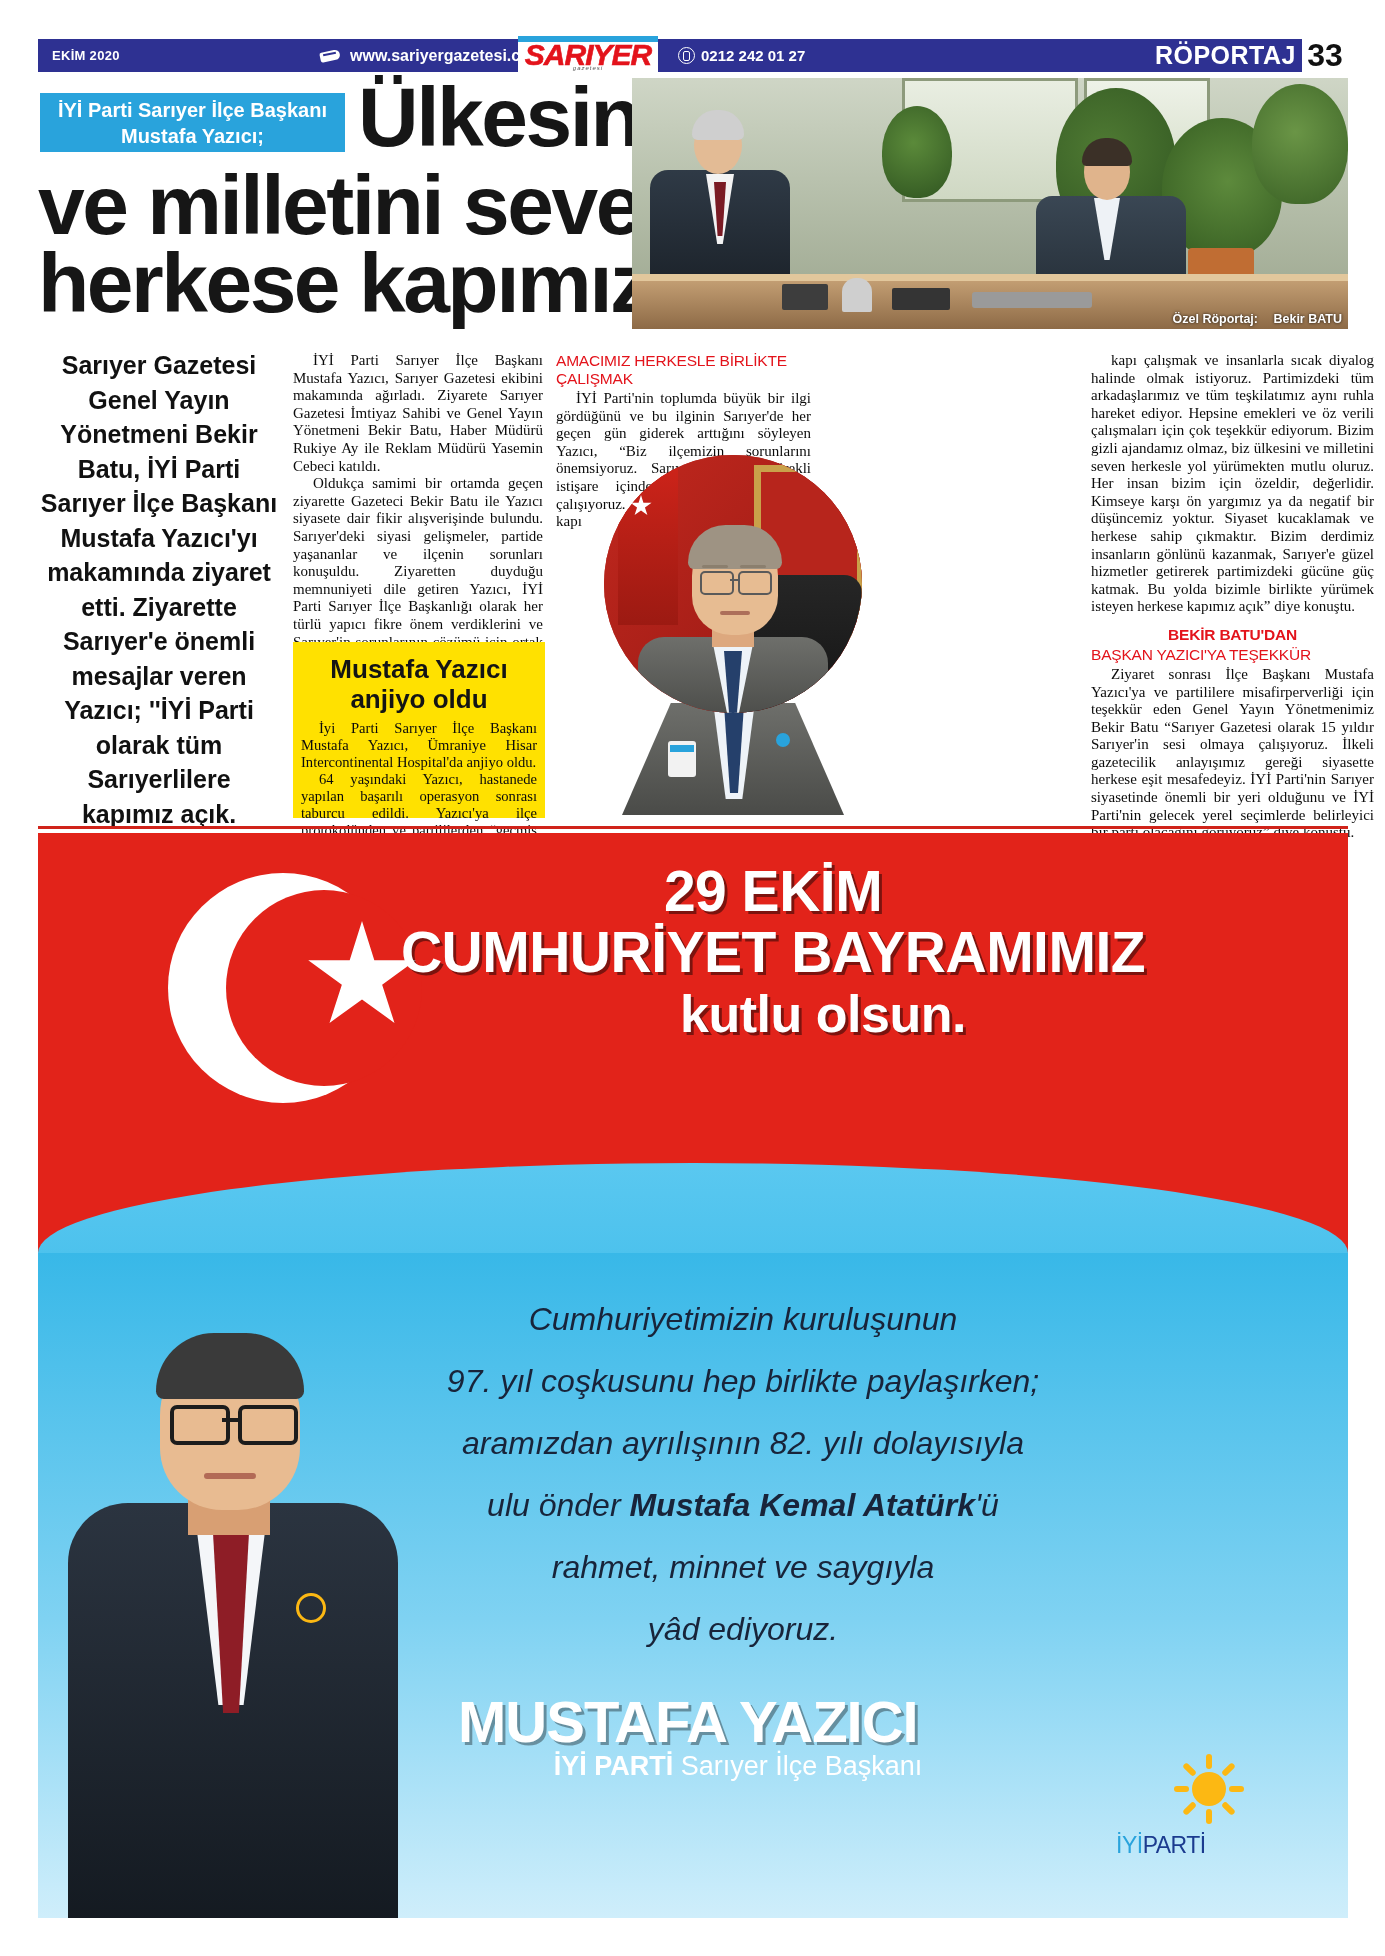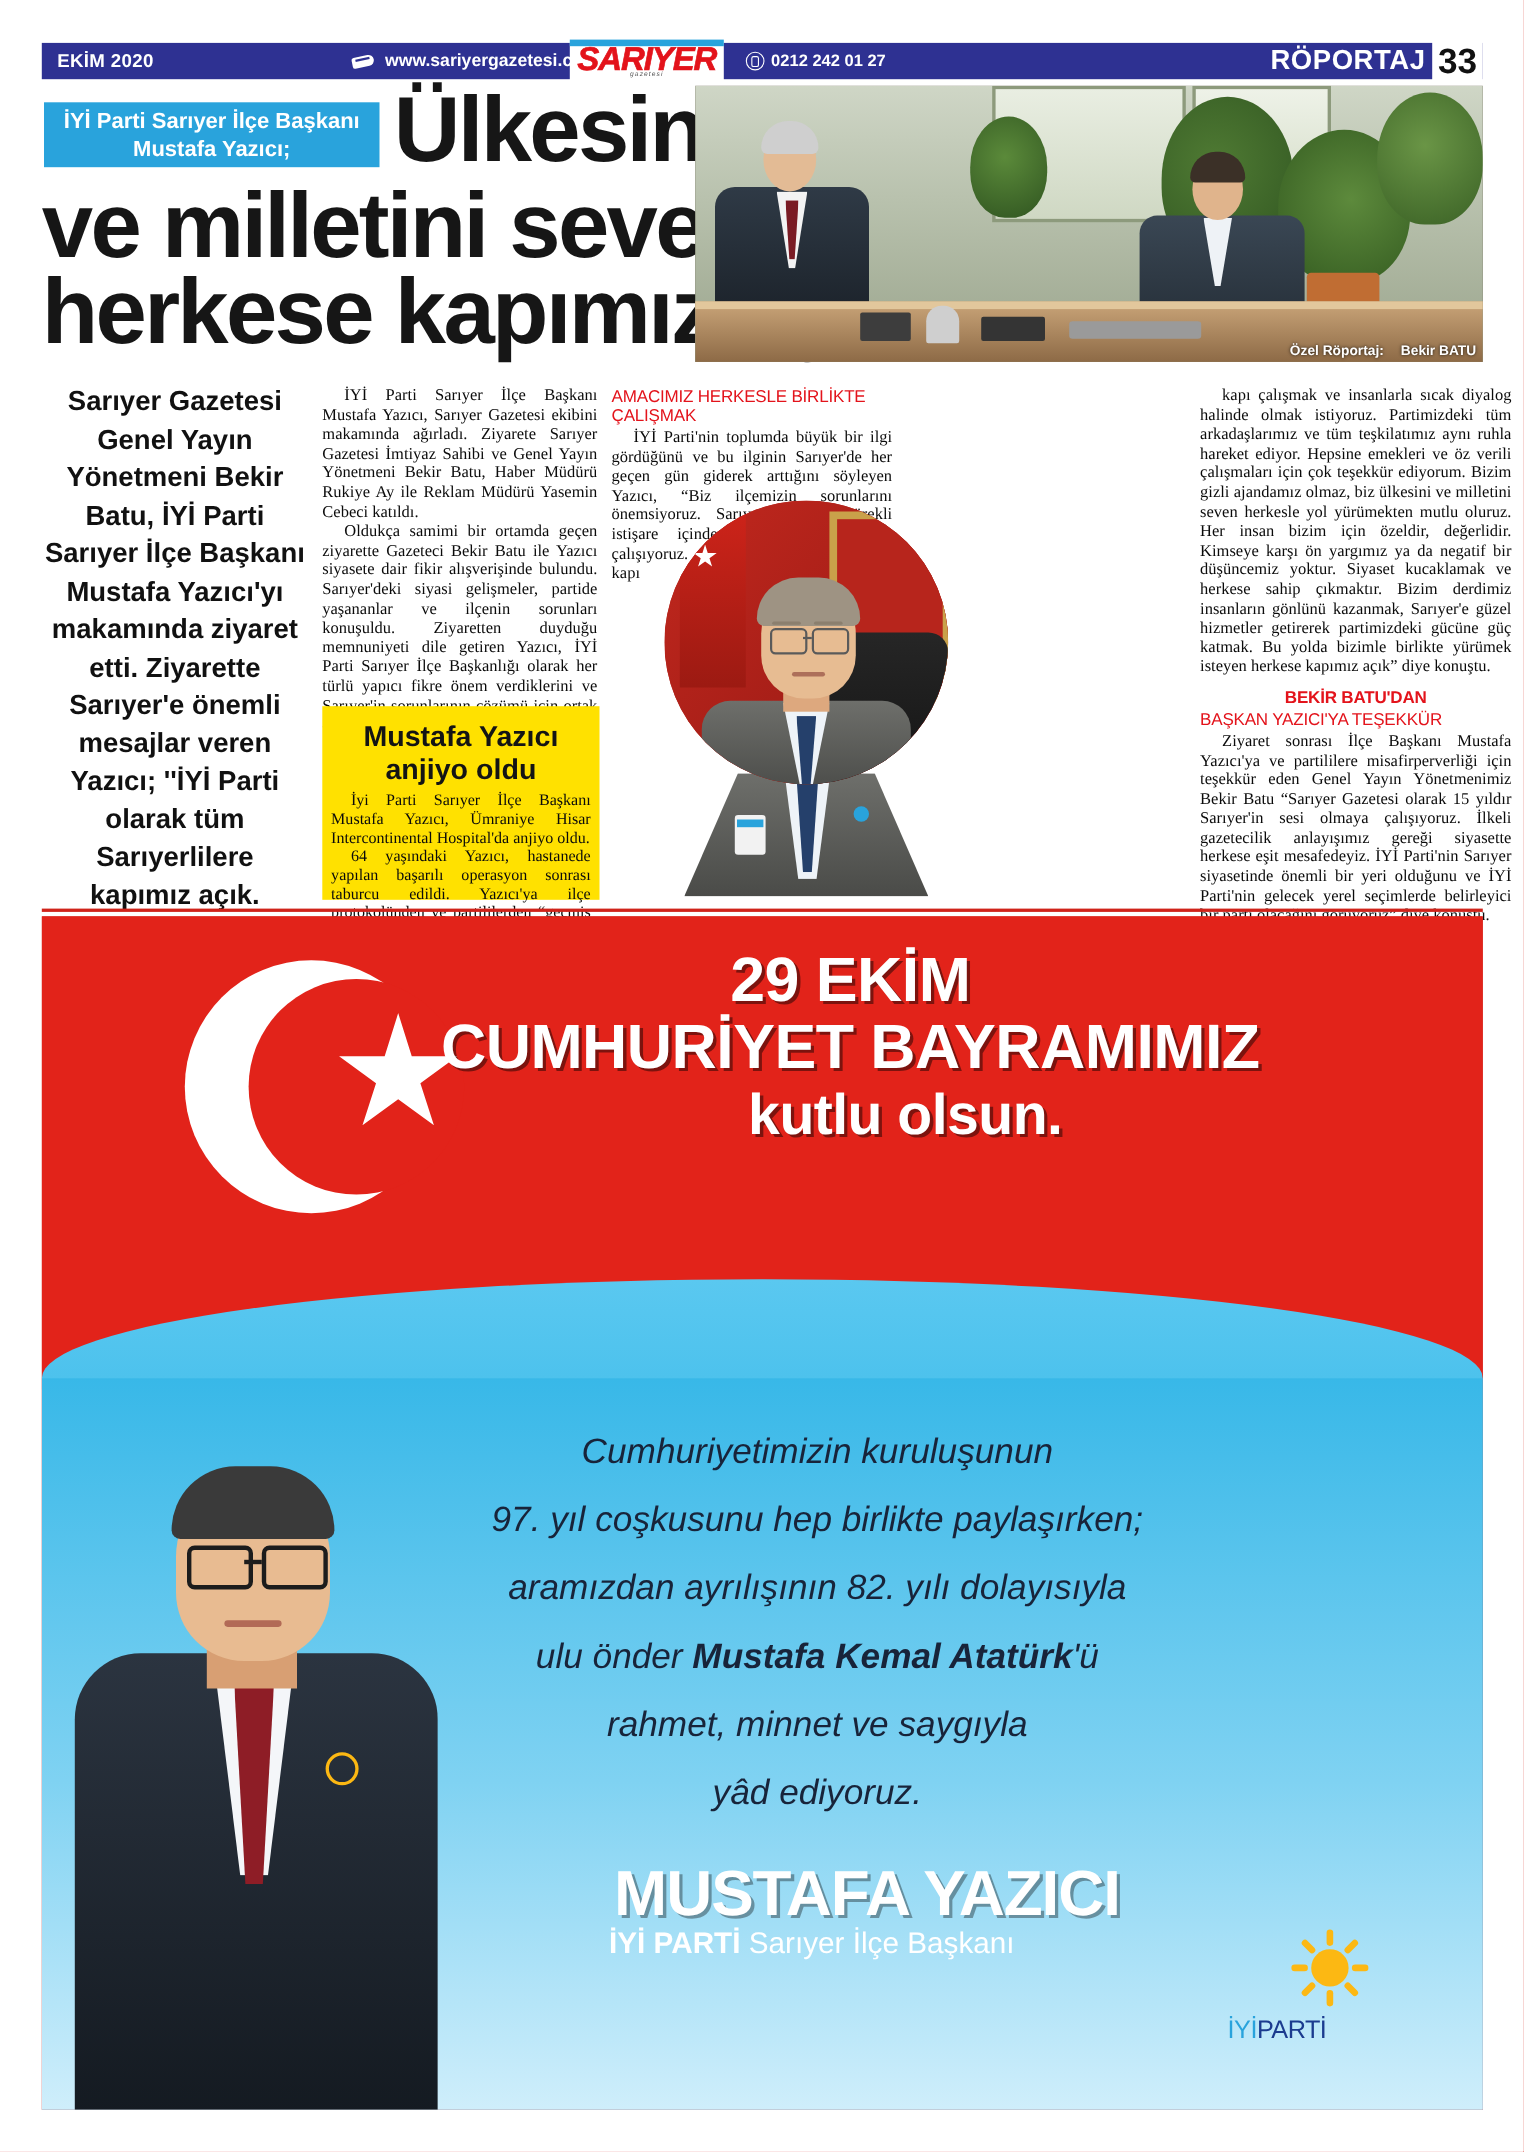--- a/index.html
+++ b/index.html
@@ -13,21 +13,21 @@
   }
   .page{position:relative;width:1385px;height:1956px;background:#fff;}
 
   
   .masthead{
     position:absolute;left:38px;top:39px;width:1310px;height:33px;
     background:#2e3192;
     display:flex;align-items:center;
   }
   .mh-date{
-    color:#fff;font-weight:bold;font-size:17px;letter-spacing:.3px;
+    color:#fff;font-weight:bold;font-size:13px;letter-spacing:.3px;
     margin-left:14px;white-space:nowrap;
   }
   .mh-web{
     position:absolute;left:282px;top:0;height:33px;
     display:flex;align-items:center;gap:6px;
   }
   .mh-web-url{color:#fff;font-weight:bold;font-size:16px;white-space:nowrap;}
   .pen-icon{display:inline-block;width:24px;height:16px;position:relative;}
   .pen-icon:before{
     content:"";position:absolute;left:0;top:3px;width:20px;height:10px;
@@ -281,21 +281,21 @@
   }
   .ad-msg{
     position:absolute;left:310px;top:455px;width:790px;
     text-align:center;color:#18243a;font-style:italic;
     font-size:32px;line-height:62px;
     font-family:"Liberation Sans", sans-serif;
   }
   .ad-msg .l{display:block;}
   .ad-msg b{font-weight:bold;font-style:italic;}
   .ad-name{
-    position:absolute;left:420px;top:855px;width:560px;text-align:right;
+    position:absolute;left:420px;top:855px;width:560px;text-align:left;
     color:#fff;font-weight:bold;font-size:58px;letter-spacing:-1px;
     text-shadow:3px 3px 0 rgba(0,0,0,.35);
   }
   .ad-role{
     position:absolute;left:420px;top:918px;width:560px;text-align:center;
     color:#fff;font-size:27px;
   }
   .ad-role b{font-weight:bold;}
 
   

